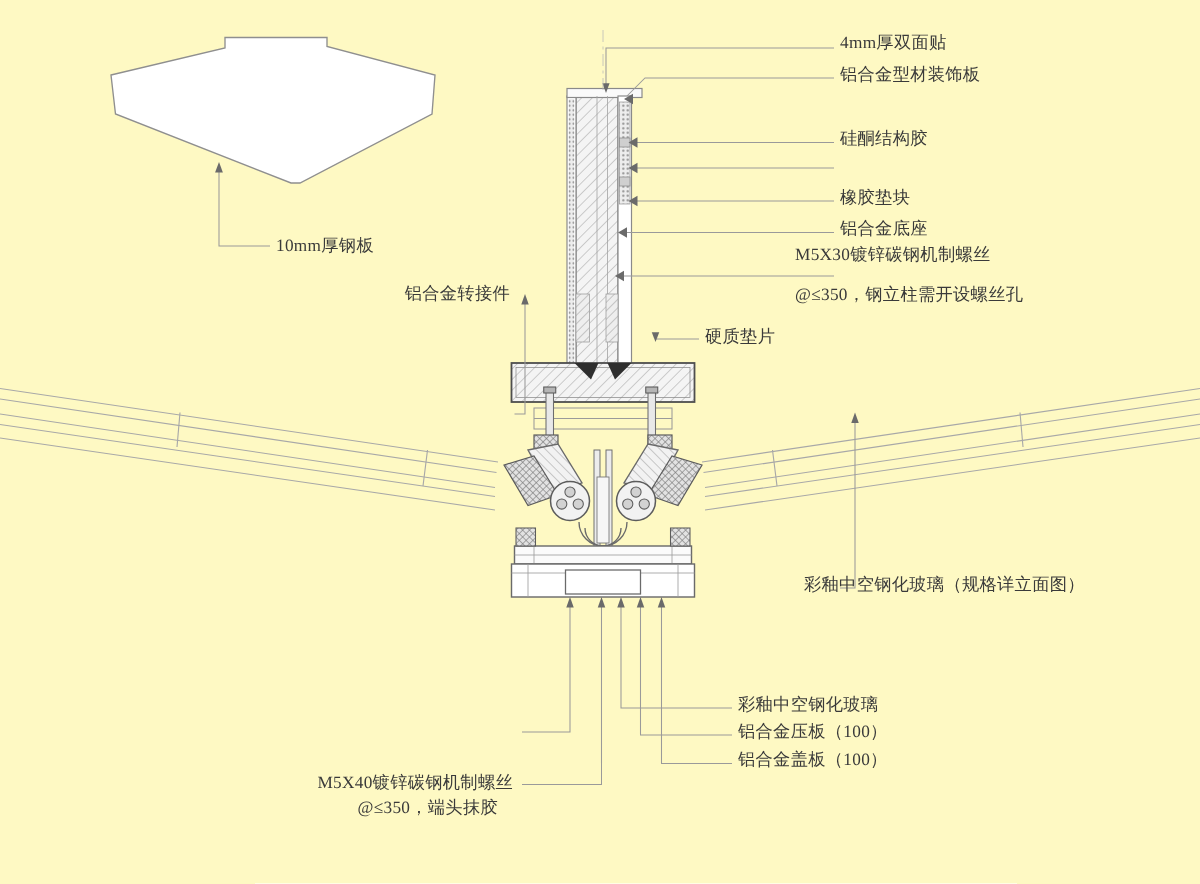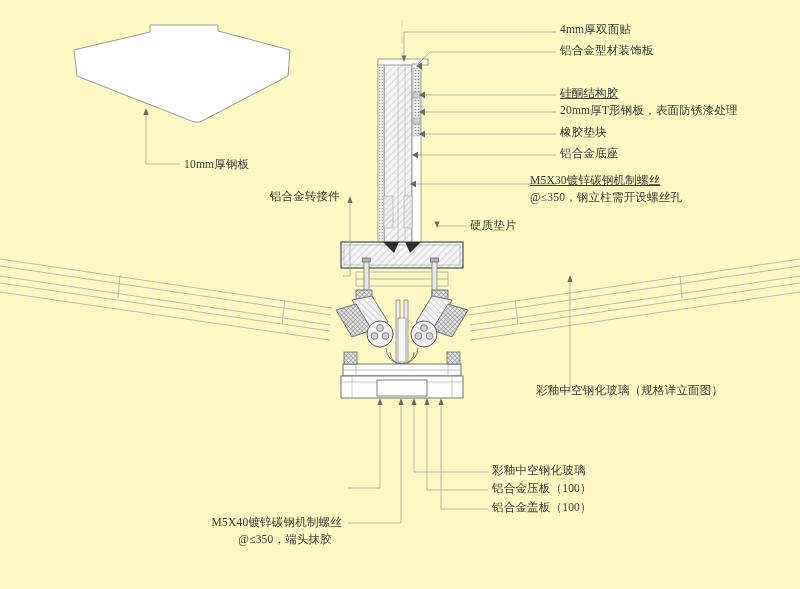--- a/index.html
+++ b/index.html
@@ -268,29 +268,28 @@
         <line x1="402" y1="20" x2="402" y2="60"></line>
       </g>
 
     </g>
   </svg>
 
   <div class="lbl" style="left:560px; top:22px;">4mm厚双面贴</div>
 
   <div class="lbl" style="left:560px; top:43px;">铝合金型材装饰板</div>
 
-  <div class="lbl" style="left:560px; top:86px;text-decoration:underline;">硅酮结构胶</div>
-
-  <div class="lbl" style="left:560px; top:103px;">20mm厚T形钢板，表面防锈漆处理</div>
+  <div class="lbl" style="left:560px; top:86px;">硅酮结构胶</div>
+
 
   <div class="lbl" style="left:560px; top:125px;font-family:Liberation Serif, serif;">橡胶垫块</div>
 
   <div class="lbl" style="left:560px; top:146px;">铝合金底座</div>
 
-  <div class="lbl" style="left:530px; top:173px;text-decoration:underline;">M5X30镀锌碳钢机制螺丝</div>
+  <div class="lbl" style="left:530px; top:163px;">M5X30镀锌碳钢机制螺丝</div>
 
   <div class="lbl" style="left:530px; top:190px;">@≤350，钢立柱需开设螺丝孔</div>
 
   <div class="lbl" style="left:470px; top:218px;">硬质垫片</div>
 
   <div class="lbl" style="left:536px; top:383px;text-align:center;">彩釉中空钢化玻璃（规格详立面图）</div>
 
   <div class="lbl" style="left:492px; top:463px;">彩釉中空钢化玻璃</div>
 
   <div class="lbl" style="left:492px; top:481px;">铝合金压板（100）</div>

